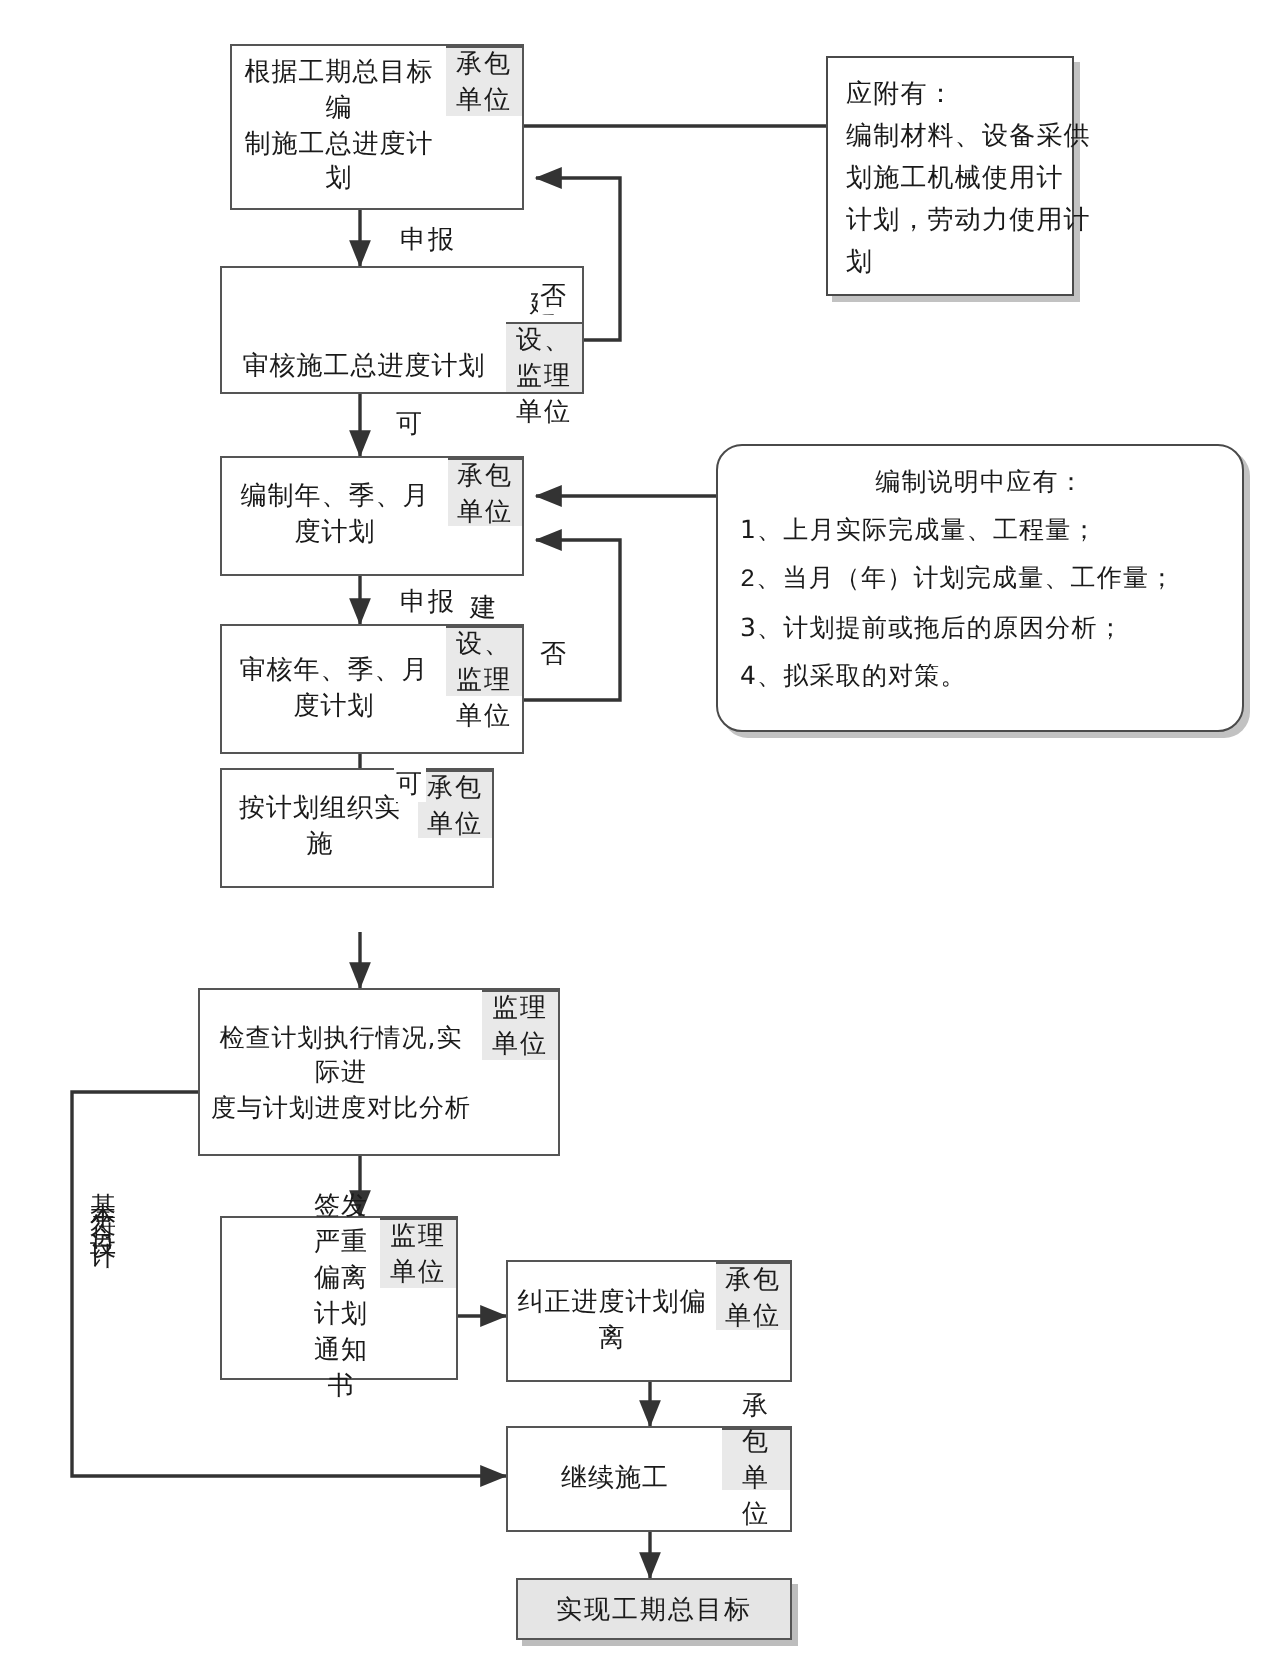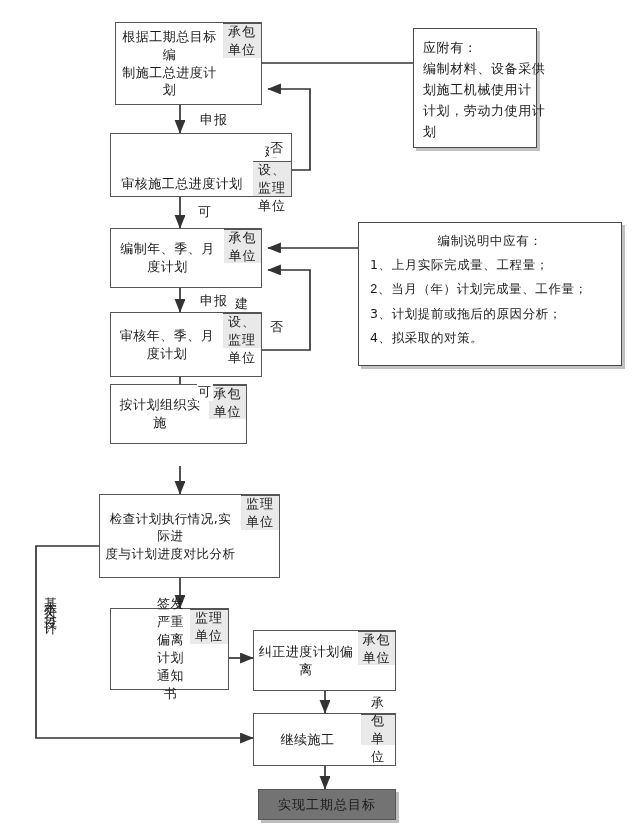--- a/index.html
+++ b/index.html
@@ -35,21 +35,21 @@
     display:flex;align-items:center;justify-content:center;
     text-align:center;
     letter-spacing:1px;
     padding:2px 4px;
   }
 
   
   .tbox{
     position:absolute;
     border:1px solid #555;
-    background:#737373;
+    background:#e5e5e5;
     box-sizing:border-box;
     display:flex;align-items:center;justify-content:center;
     text-align:left;
     letter-spacing:1px;
     box-shadow:3px 3px 0 0 #bdbdbd;
     z-index:3;
   }
 
   
   .note{
@@ -205,21 +205,21 @@
   <div class="tbox fs13" style="left:258px;top:789px;width:138px;height:31px;">实现工期总目标</div>
 
   <div class="note fs13" style="left:413px;top:12px;width:124px;height:120px;">
     <div class="nline">应附有：</div>
     <div class="nline">编制材料、设备采供</div>
     <div class="nline">划施工机械使用计</div>
     <div class="nline">计划，劳动力使用计</div>
     <div class="nline">划</div>
   </div>
 
-  <div class="note list centerhead fs125" style="left:358px;top:206px;width:264px;height:144px;">
+  <div class="note list centerhead fs125" style="left:358px;top:206px;width:264px;height:144px;border-radius:13px;">
     <div class="nhead">编制说明中应有：</div>
     <div class="nline" style="line-height:1.95;">1、上月实际完成量、工程量；</div>
     <div class="nline" style="line-height:1.95;font-family:Liberation Mono, monospace;">2、当月（年）计划完成量、工作量；</div>
     <div class="nline" style="line-height:1.95;">3、计划提前或拖后的原因分析；</div>
     <div class="nline" style="line-height:1.95;">4、拟采取的对策。</div>
   </div>
 
   <div class="elabel fs13" style="left:199px;top:111px;">申报</div>
   <div class="elabel fs13" style="left:269px;top:139px;">否</div>
   <div class="elabel fs13" style="left:197px;top:203px;">可</div>

